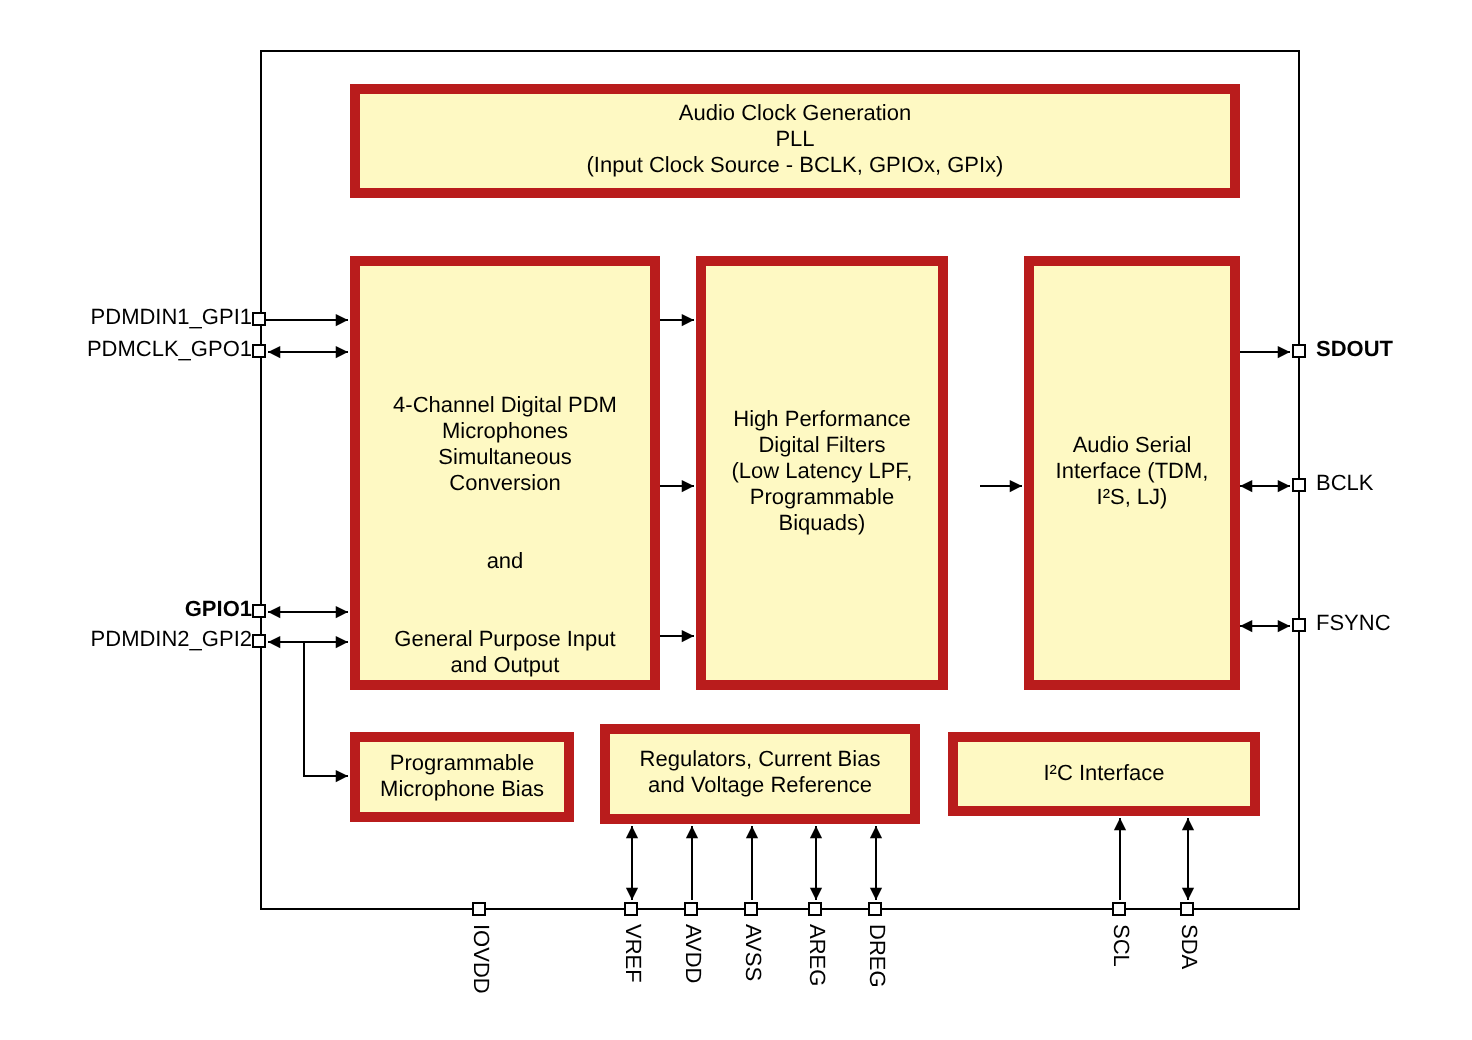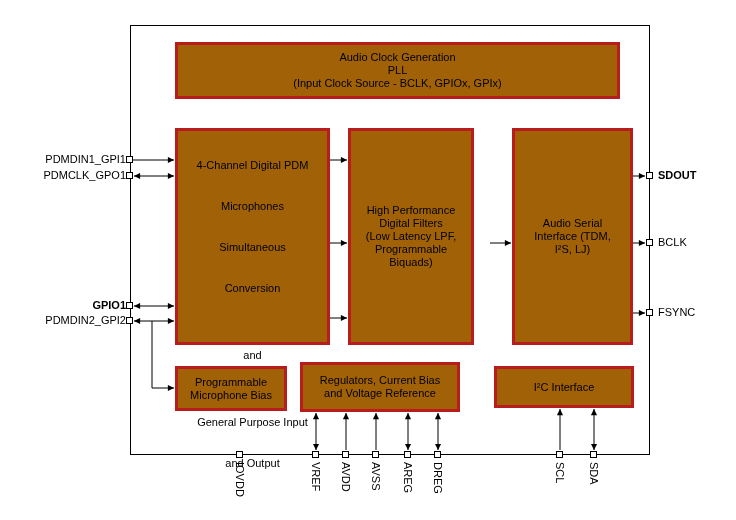--- a/index.html
+++ b/index.html
@@ -3,24 +3,24 @@
 <meta charset="utf-8">
 <style>
   html,body { margin:0; padding:0; background:#ffffff; }
   .canvas {
     position:relative; width:736px; height:520px; background:#ffffff;
     font-family:"Liberation Sans","DejaVu Sans",sans-serif;
     font-size:11px; color:#000; overflow:hidden;
   }
   .chip-border { position:absolute; left:130px; top:25px; width:520px; height:430px;
     border:1.5px solid #000; box-sizing:border-box; background:transparent; }
-  .box { position:absolute; border:3px solid #b91c1c; background:#a16207; box-sizing:border-box;
+  .box { position:absolute; border:5px solid #b91c1c; background:#fef9c3; box-sizing:border-box;
     display:flex; flex-direction:column; align-items:center; justify-content:center;
     text-align:center; line-height:13px; }
-  .box.top-align { justify-content:space-between; padding-top:28px;gap:28px; }
+  .box.top-align { justify-content:flex-end; padding-top:28px; }
   .gap-top { margin-top:26px; }
   .pin { position:absolute; width:7px; height:7px; background:#fff; border:1px solid #000;
     box-sizing:border-box; z-index:3; }
   .plabel { position:absolute; line-height:13px; height:13px; white-space:nowrap; }
   .plabel.left-side { left:0; width:126px; text-align:right; }
   .plabel.right-side { left:658px; }
   .bpin-label { position:absolute; transform:rotate(90deg); transform-origin:0 0;
     white-space:nowrap; line-height:13px; }
   svg.connectors { position:absolute; left:0; top:0; z-index:1; pointer-events:none; }
   .box, .plabel { z-index:2; }
@@ -82,37 +82,37 @@
   </div>
 
   <div class="box" style="left:348px; top:128px; width:126px; height:217px;">
     <div>High Performance</div>
     <div>Digital Filters</div>
     <div>(Low Latency LPF,</div>
     <div>Programmable</div>
     <div>Biquads)</div>
   </div>
 
-  <div class="box" style="left:512px; top:128px; width:121px; height:217px;">
+  <div class="box" style="left:512px; top:128px; width:108px; height:217px;">
     <div>Audio Serial</div>
     <div>Interface (TDM,</div>
     <div>I²S, LJ)</div>
   </div>
 
   <div class="box" style="left:175px; top:366px; width:112px; height:45px;">
     <div>Programmable</div>
     <div>Microphone Bias</div>
   </div>
 
   <div class="box" style="left:300px; top:362px; width:160px; height:50px;">
     <div>Regulators, Current Bias</div>
     <div>and  Voltage Reference</div>
   </div>
 
-  <div class="box" style="left:494px; top:366px; width:140px; height:42px;">
+  <div class="box" style="left:474px; top:366px; width:156px; height:42px;">
     <div>I²C Interface</div>
   </div>
 
   <div class="pin" style="left:126px; top:156px;"></div>
   <div class="pin" style="left:126px; top:172px;"></div>
   <div class="pin" style="left:126px; top:302px;"></div>
   <div class="pin" style="left:126px; top:317px;"></div>
 
   <div class="plabel left-side" style="top:153px;text-align:right;">PDMDIN1_GPI1</div>
   <div class="plabel left-side" style="top:169px;">PDMCLK_GPO1</div>

